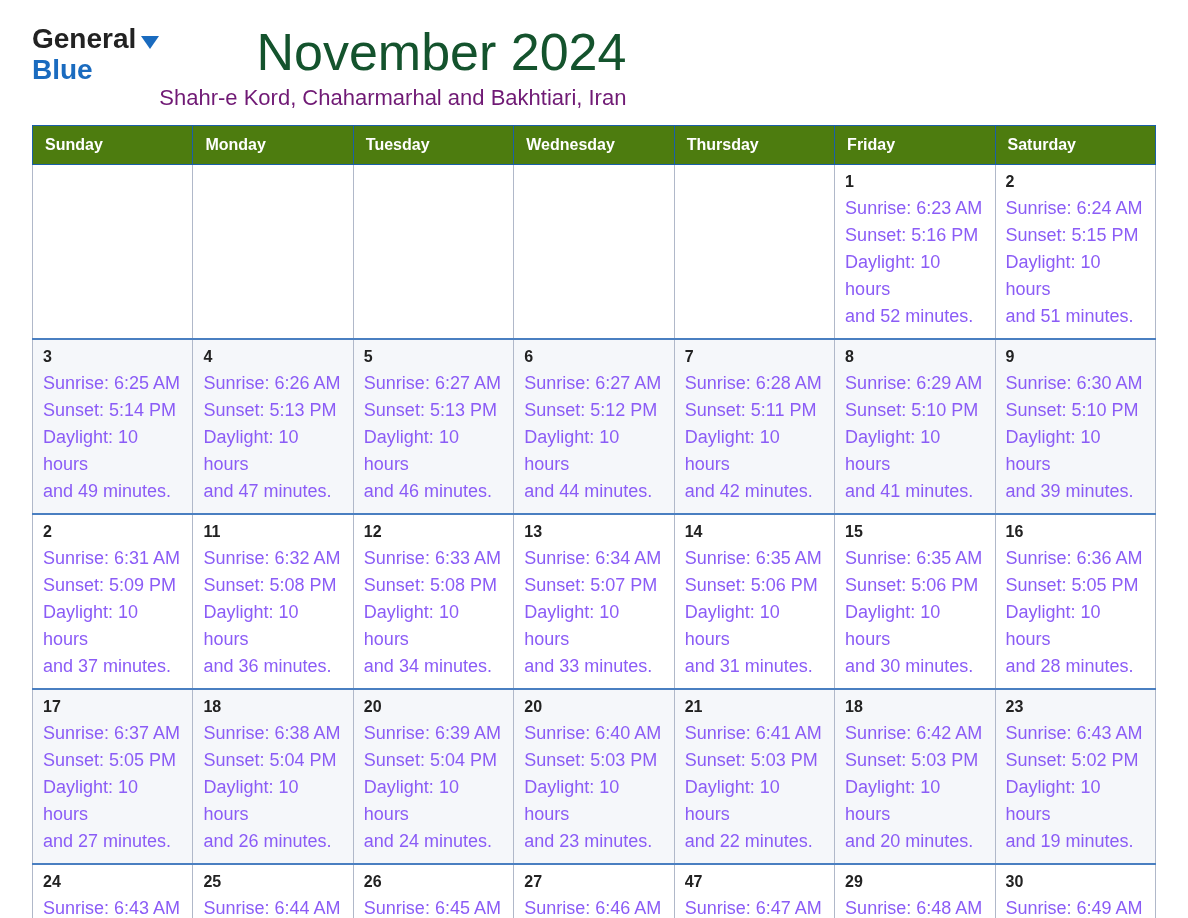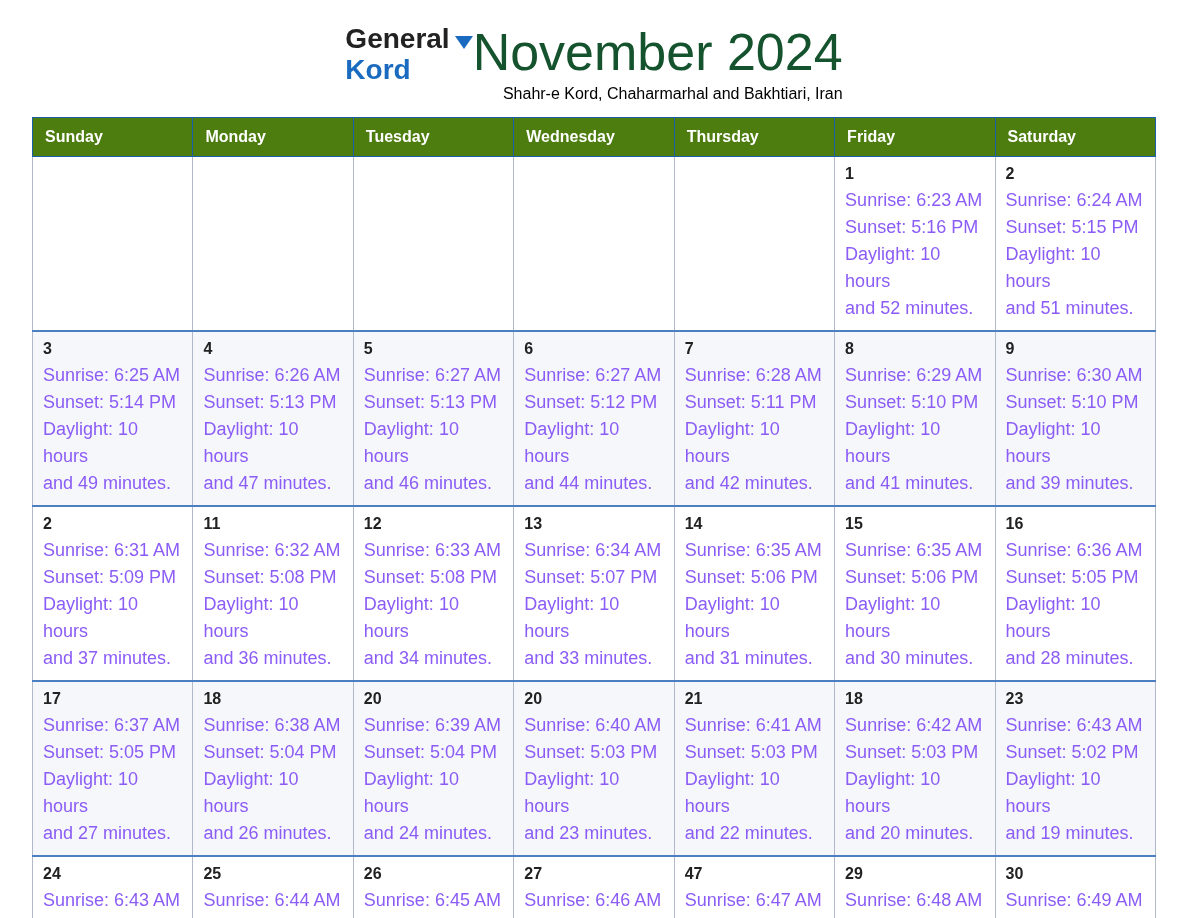--- a/index.html
+++ b/index.html
@@ -6,21 +6,21 @@
     body {
       font-family: Arial, Helvetica, sans-serif;
       background: #fff;
       color: #222;
       width: 1188px;
       min-height: 918px;
       padding: 24px 32px 32px 32px;
     }
     #header {
       display: flex;
-      justify-content: center;
+      justify-content: flex-start;
       align-items: flex-start;
       margin-bottom: 14px;
     }
     #logo {
       display: flex;
       flex-direction: column;
       align-items: flex-start;
     }
     #logo-text-general {
       font-size: 28px;
@@ -38,22 +38,22 @@
     #title-block {
       text-align: right;
     }
     #month-title {
       font-size: 52px;
       font-weight: normal;
       color: #14532d;
       line-height: 1.1;
     }
     #location-title {
-      font-size: 16px;
-      color: #000000;
+      font-size: 22px;
+      color: #701a75;
       margin-top: 4px;
     }
     table {
       width: 100%;
       border-collapse: collapse;
       margin-top: 10px;
     }
     thead tr th {
       background-color: #4d7c0f;
       color: #fff;
@@ -97,21 +97,21 @@
   </style>
 </head>
 <body>
 
 <div id="header">
   <div id="logo">
     <div style="display:flex; align-items:center;">
       <span id="logo-text-general">General</span>
       <span style="display:inline-block; width:0; height:0; border-left:9px solid transparent; border-right:9px solid transparent; border-top:13px solid #1a6bbf; margin-left:5px; margin-top:6px;"></span>
     </div>
-    <span id="logo-text-blue" style="font-size:28px; font-weight:bold; color:#1a6bbf;">Kord</span>
+    <span id="logo-text-blue" style="font-size:28px; font-weight:bold; color:#1a6bbf;">Blue</span>
   </div>
   <div id="title-block">
     <div id="month-title">November 2024</div>
     <div id="location-title">Shahr-e Kord, Chaharmarhal and Bakhtiari, Iran</div>
   </div>
 </div>
 
 <table>
   <thead>
     <tr>

